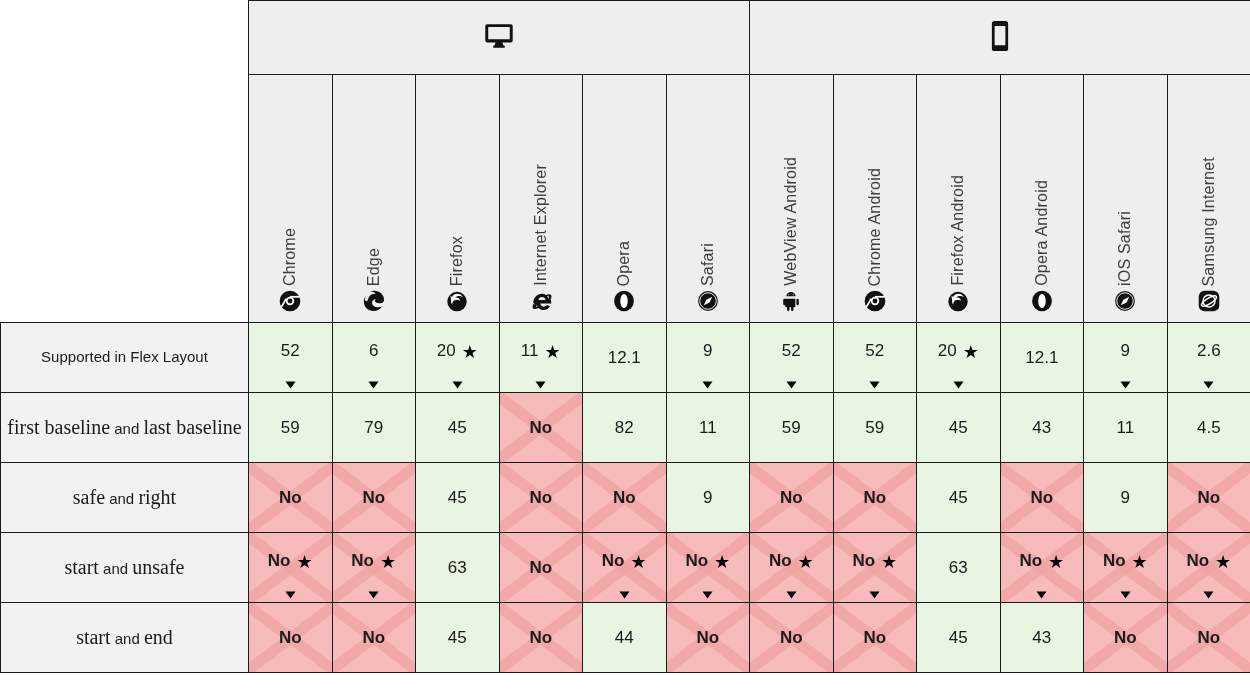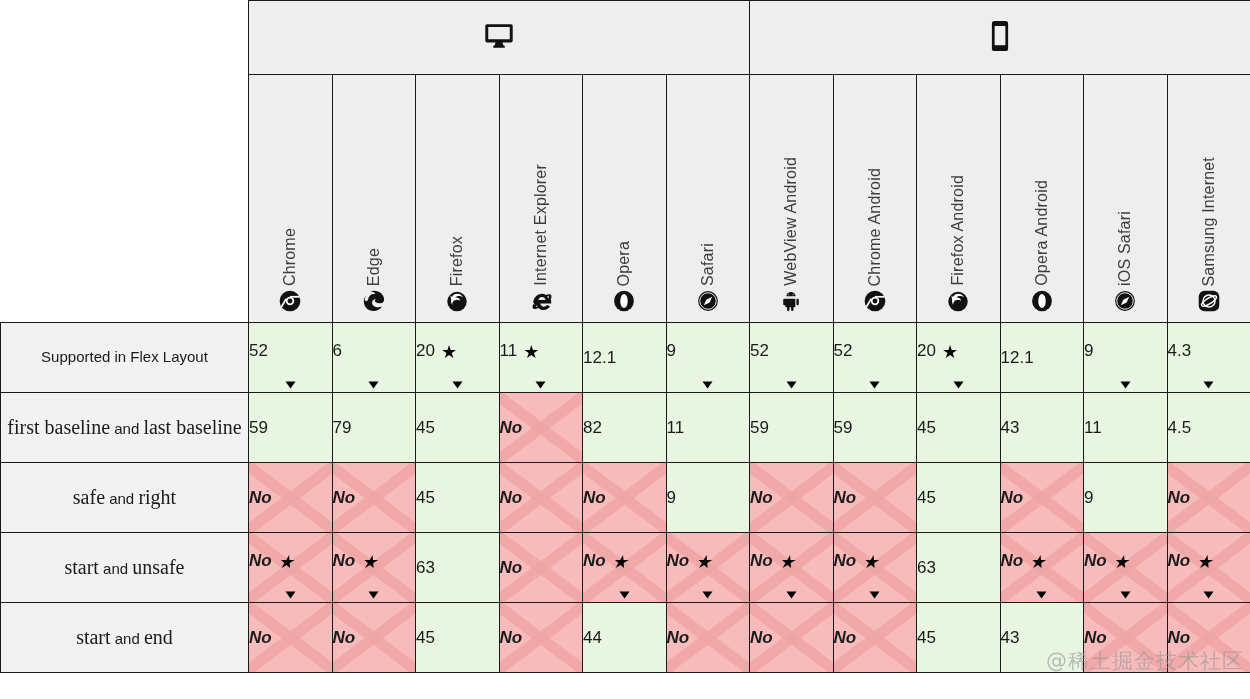--- a/index.html
+++ b/index.html
@@ -103,42 +103,42 @@
   }
 
   
   td.sup{
     position:relative;
     text-align:center;
     height:70px;
     overflow:hidden;
   }
   td.sup.yes{background:#e8f5e0;}
-  td.sup.no{background:#f8bbbb;font-style:italic;}
+  td.sup.no{background:#f8bbbb;}
   td.sup.no::before,
   td.sup.no::after{
     content:"";
     position:absolute;
     left:-20%;
     top:50%;
     width:140%;
     height:11px;
     background:#f0a5a5;
     opacity:.85;
     pointer-events:none;
   }
   td.sup.no::before{transform:translateY(-50%) rotate(37deg);}
   td.sup.no::after{transform:translateY(-50%) rotate(-37deg);}
 
   .cell-inner{
     position:relative;
     z-index:2;
     display:flex;
     align-items:center;
-    justify-content:flex-start;
+    justify-content:center;
     gap:6px;
     height:100%;
     width:100%;
     box-sizing:border-box;
   }
   .cell-pad{padding-bottom:13px;}
   .val{
     font-size:17px;
     color:#1b1b1b;
     font-family:"Liberation Sans",sans-serif;
@@ -437,21 +437,21 @@
           <td class="sup yes">
             <div class="cell-inner cell-pad">
               <span class="val">9</span>
             </div>
             <span class="tri"><svg width="11" height="8" viewBox="0 0 11 8">
                 <path d="M0.5 0.5h10L5.5 7.5z" fill="#000"></path>
               </svg></span>
           </td>
           <td class="sup yes">
             <div class="cell-inner cell-pad">
-              <span class="val">4.3</span>
+              <span class="val">2.6</span>
             </div>
             <span class="tri"><svg width="11" height="8" viewBox="0 0 11 8">
                 <path d="M0.5 0.5h10L5.5 7.5z" fill="#000"></path>
               </svg></span>
           </td>
         </tr>
         <tr>
           <td class="feature"><span class="mono">first baseline</span><span class="sans"> and </span><span class="mono">last baseline</span></td>
           <td class="sup yes">
             <div class="cell-inner">
@@ -734,14 +734,13 @@
             </div>
           </td>
           <td class="sup no">
             <div class="cell-inner">
               <span class="val noval">No</span>
             </div>
           </td>
         </tr>
       </tbody>
   </table>
-  <div class="watermark">@稀土掘金技术社区</div>
 </div>
 
 </body></html>

